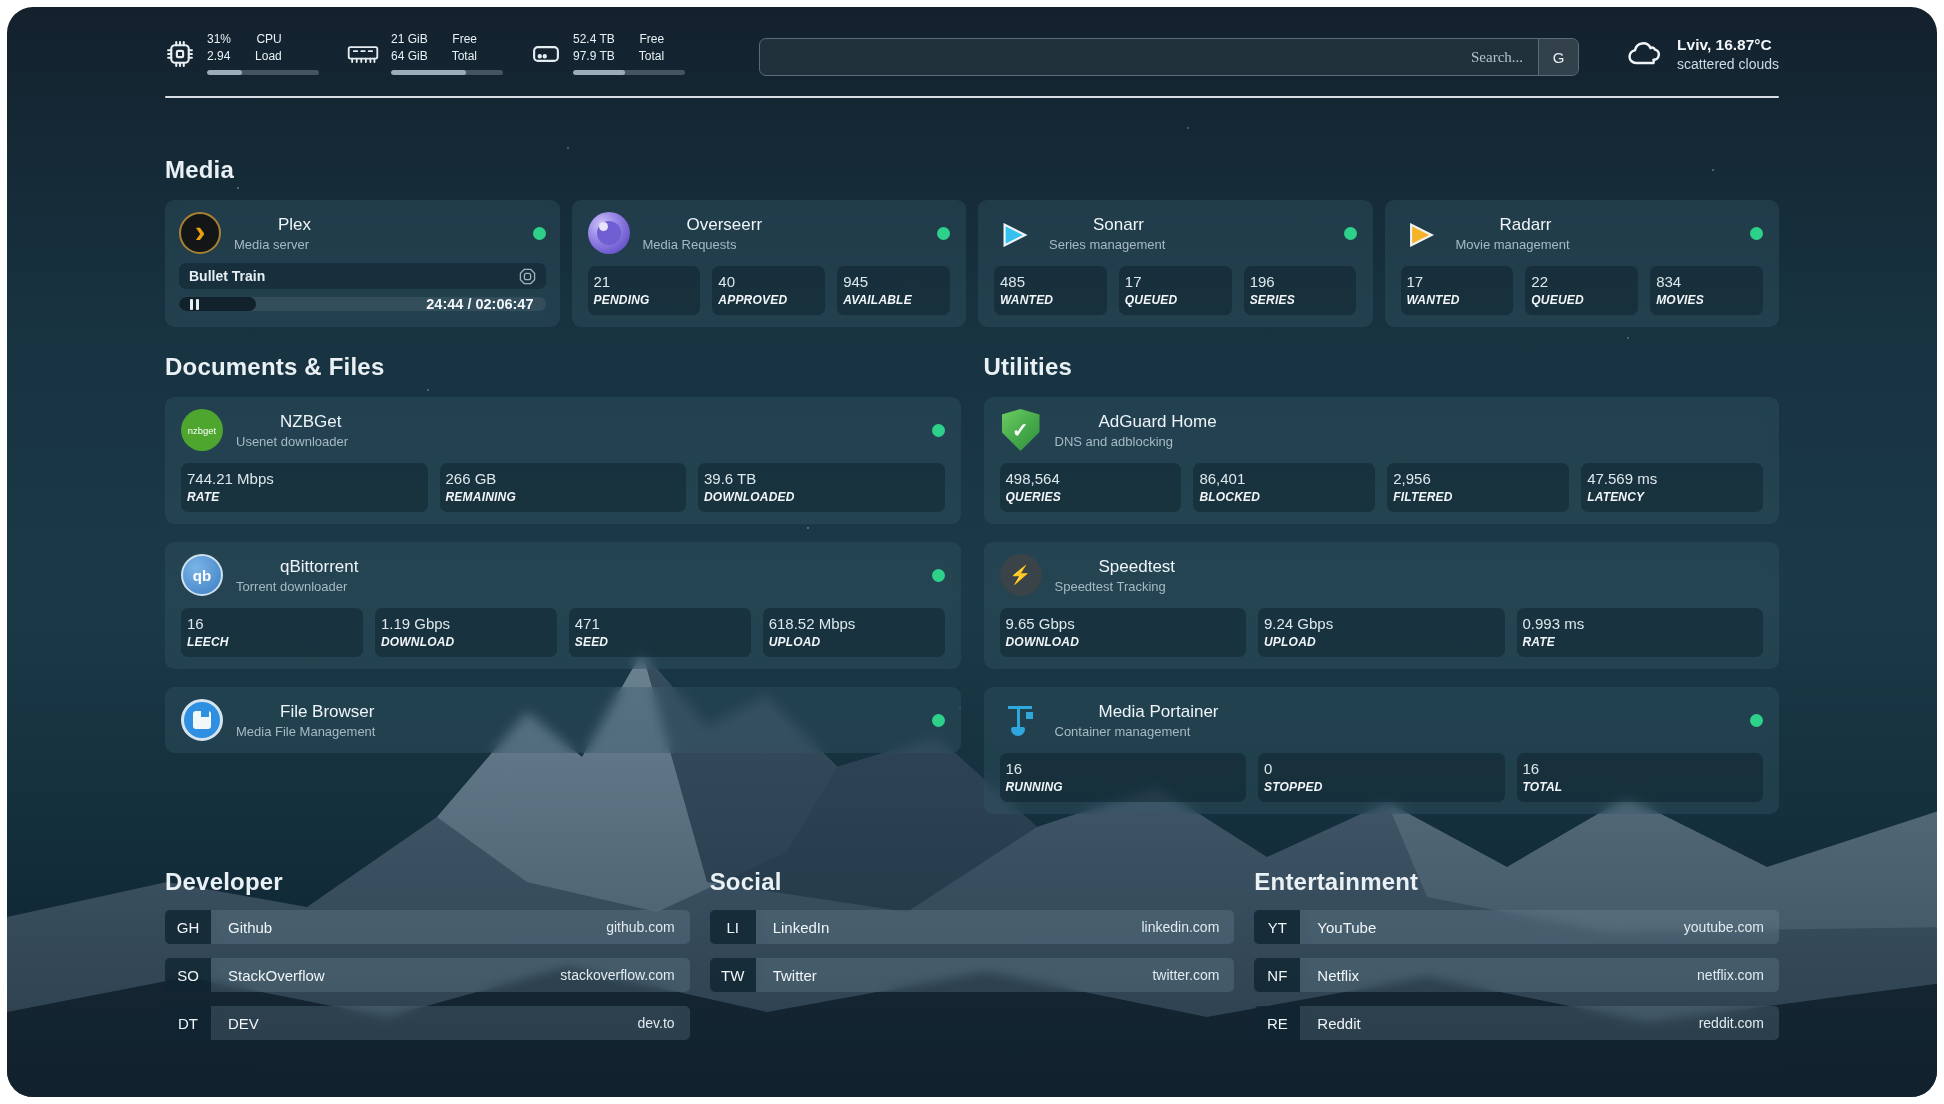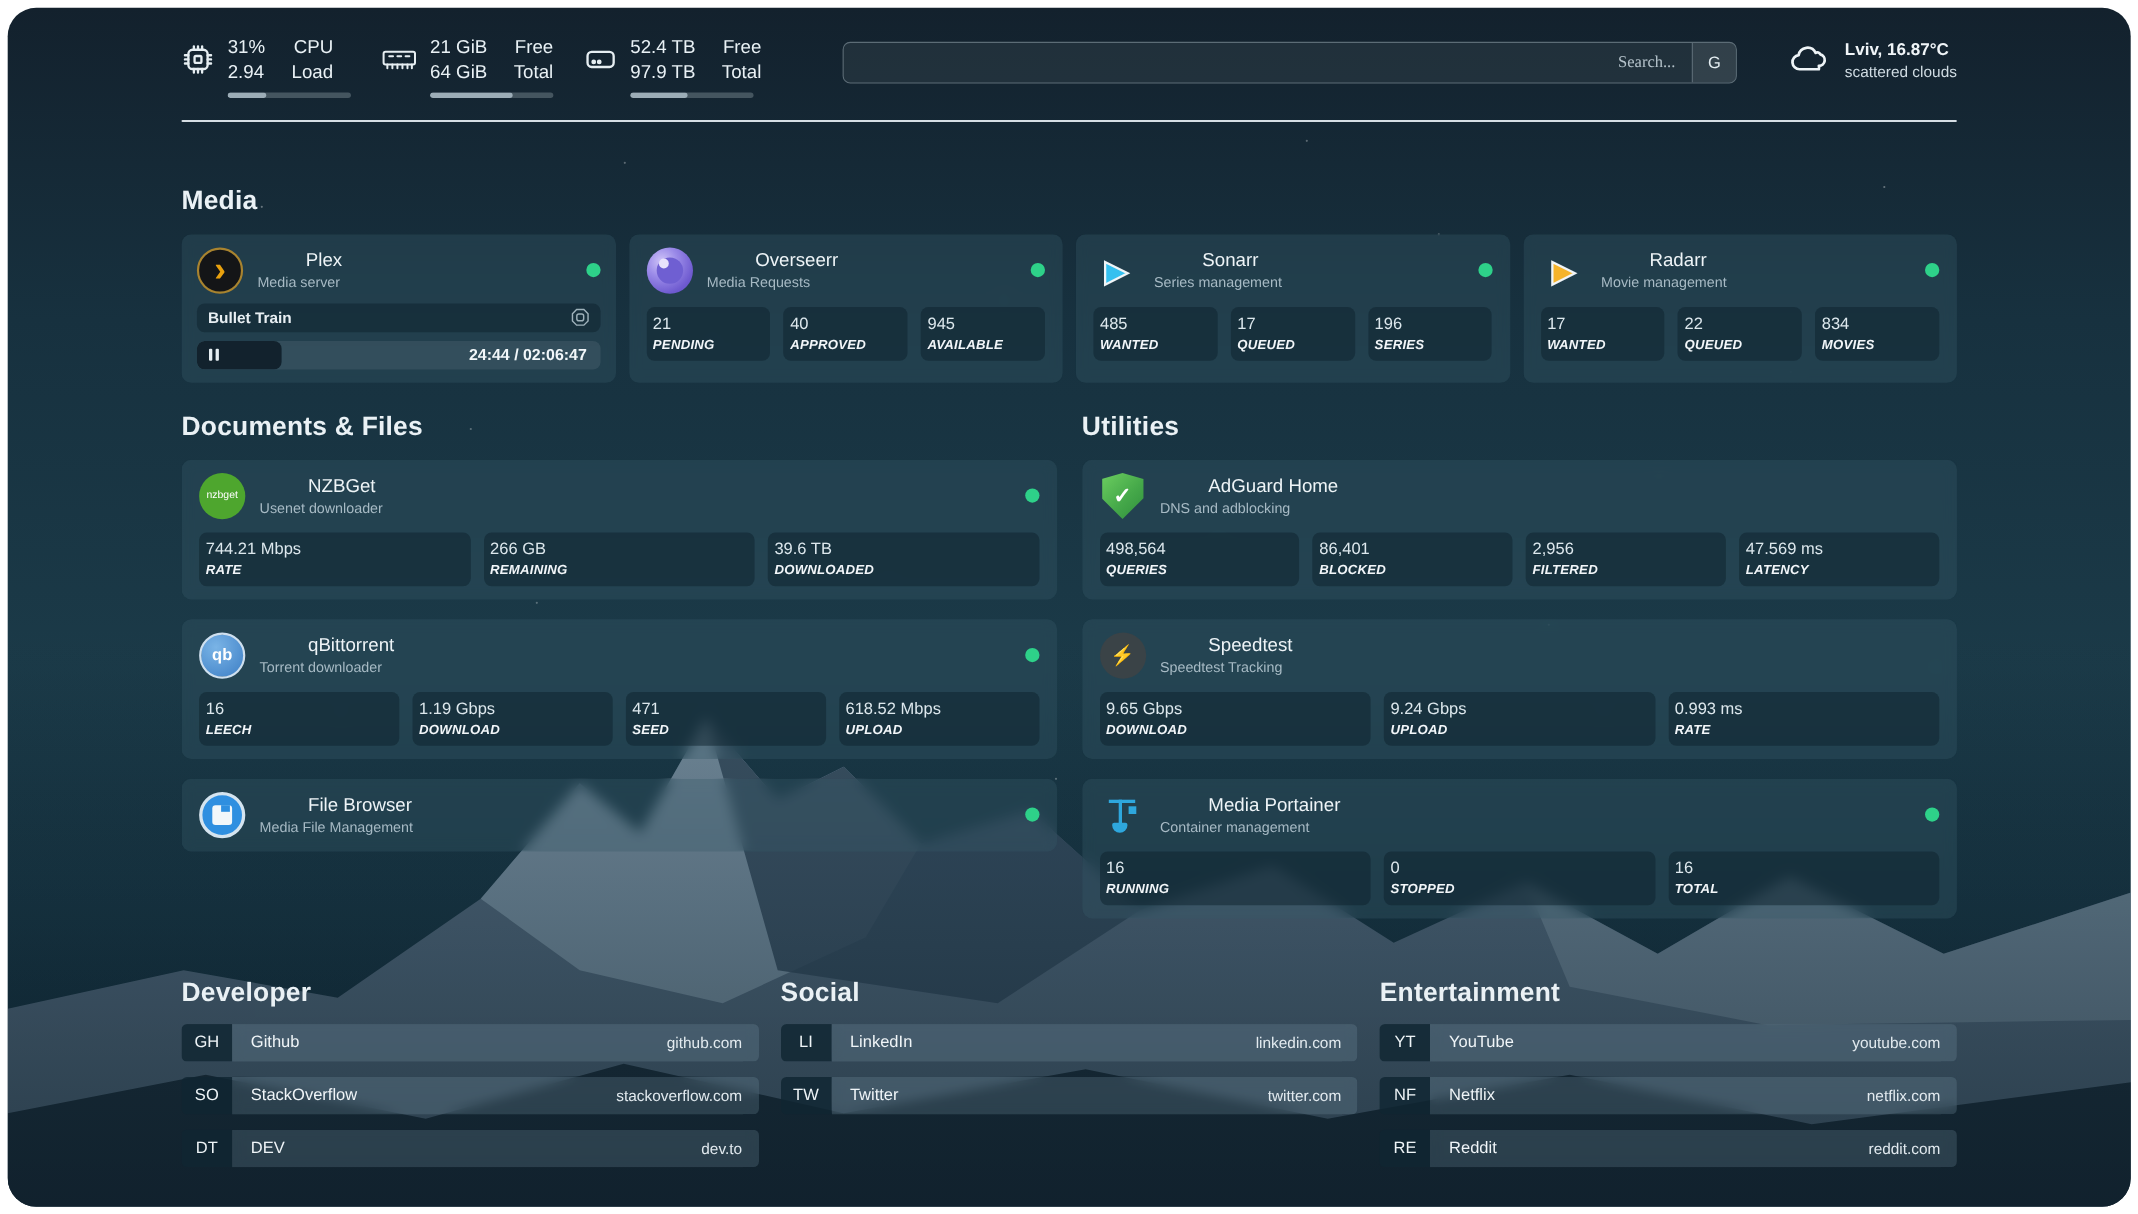--- a/index.html
+++ b/index.html
@@ -17,21 +17,21 @@
     1400px 560px 0 rgba(255,255,255,.3),640px 300px 0 rgba(255,255,255,.28),1620px 330px 0 rgba(255,255,255,.3),
     1180px 120px 0 rgba(255,255,255,.3),480px 540px 0 rgba(255,255,255,.28),1450px 640px 0 rgba(255,255,255,.3);}
   .content{position:relative;z-index:2;height:100%;box-sizing:border-box;padding:0 158px;}
 
   
   .header{display:flex;align-items:flex-start;padding-top:24px;}
   .stat{display:flex;gap:12px;margin-right:28px;}
   .stat-icon{margin-top:8px;color:#e6eef2;}
   .stat-body{display:flex;flex-direction:column;}
   .stat-cols{display:flex;gap:24px;}
-  .stat-col{display:flex;flex-direction:column;font-size:17px;line-height:1.38;color:#e9f1f5;}
+  .stat-col{display:flex;flex-direction:column;font-size:12px;line-height:1.38;color:#e9f1f5;}
   .stat-col.labels{align-items:flex-end;}
   .stat-bar{margin-top:6px;height:5px;width:112px;border-radius:3px;background:#44555f;overflow:hidden;}
   .stat-bar-fill{height:100%;background:#9cadb7;border-radius:3px;}
   .search{flex:1;max-width:990px;height:36px;margin:7px 46px 0;display:flex;align-items:stretch;
     border:1px solid #5c6c76;border-radius:7px;background:rgba(44,60,70,.55);overflow:hidden;}
   .search input{flex:1;background:transparent;border:none;outline:none;color:#e6eef2;font-size:15px;padding:0 15px;font-family:Liberation Serif, serif;text-align:right;}
   .search input::placeholder{color:#b4c2ca;}
   .search-engine{width:40px;border:none;border-left:1px solid #5c6c76;background:rgba(255,255,255,.08);
     color:#e4edf1;font-size:15px;display:flex;align-items:center;justify-content:center;cursor:pointer;font-family:inherit;}
   .weather{display:flex;gap:14px;align-items:center;margin-left:auto;margin-top:4px;}
@@ -58,21 +58,21 @@
   .tiles{display:flex;gap:12px;}
   .tiles:has(.tile){margin-top:12px;}
   .tile{flex:1;background:rgba(13,33,43,.5);border-radius:7px;padding:7px 6px 8px;text-align:left;}
   .tile-value{font-size:15px;color:#dde8ed;}
   .tile-label{font-size:12px;font-weight:700;color:#f2f6f9;margin-top:3px;letter-spacing:.2px;font-style:italic;}
 
   
   .np-row{display:flex;align-items:center;margin-top:9px;background:rgba(13,33,43,.5);border-radius:7px;height:26px;padding:0 10px;}
   .np-title{font-size:14px;font-weight:600;color:#e8eff3;}
   .np-ico{margin-left:auto;color:#9fb2bb;display:flex;}
-  .player{display:flex;align-items:center;margin-top:8px;background:rgba(255,255,255,.08);border-radius:7px;height:26px;position:relative;overflow:hidden;}
+  .player{display:flex;align-items:center;margin-top:8px;background:rgba(255,255,255,.08);border-radius:7px;height:14px;position:relative;overflow:hidden;}
   .player-fill{position:absolute;left:0;top:0;bottom:0;background:rgba(9,23,33,.78);border-radius:7px;}
   .pause{position:relative;z-index:1;margin-left:11px;display:flex;gap:3px;cursor:pointer;}
   .pause i{display:block;width:3px;height:11px;background:#e6eef2;border-radius:1px;}
   .player-time{position:relative;z-index:1;margin-left:auto;margin-right:12px;font-size:14.5px;font-weight:700;color:#f2f7fa;}
 
   .cols{display:grid;grid-template-columns:1fr 1fr;gap:0 23px;margin-top:26px;}
   .col .section-title{margin-bottom:16px;}
 
   
   .app-icon{width:42px;height:42px;border-radius:50%;flex:none;position:relative;display:flex;align-items:center;justify-content:center;}

